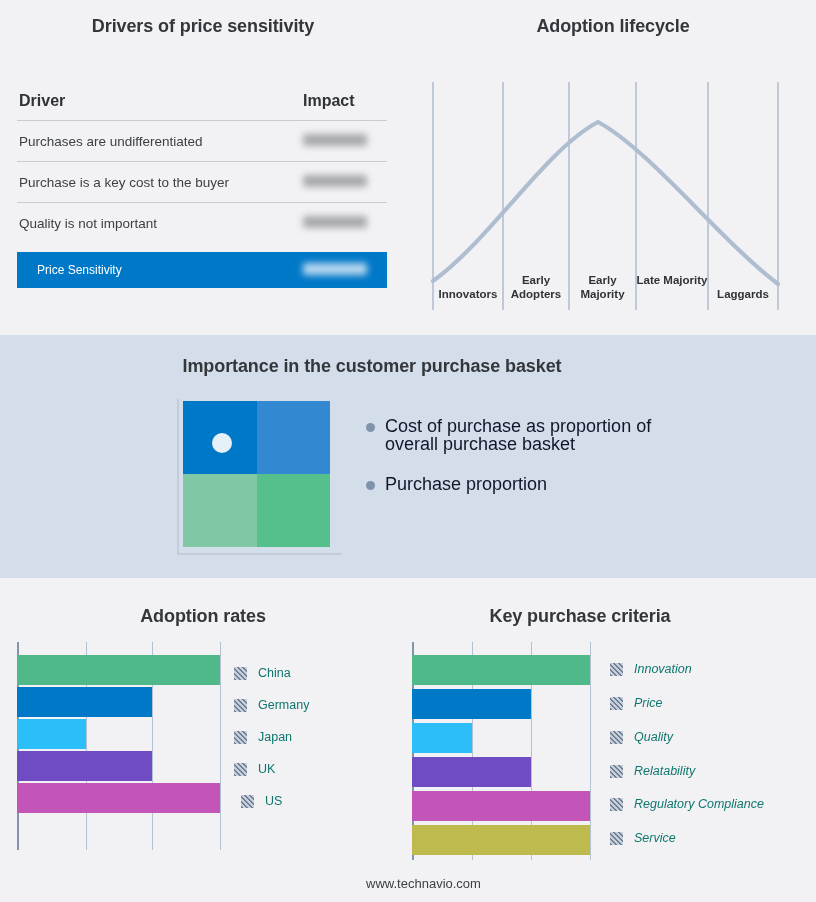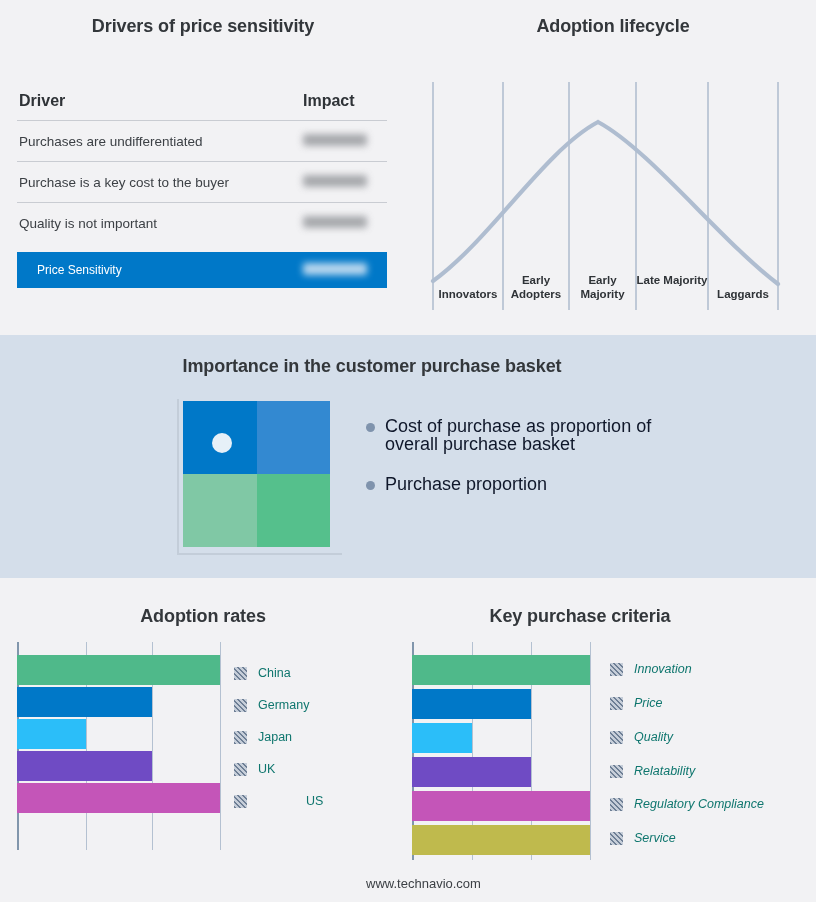--- a/index.html
+++ b/index.html
@@ -206,21 +206,21 @@
         <span class="bl-tx">Germany</span>
       </div>
       <div class="bl-item" style="left:0; top:90px;">
         <span class="bl-sw"></span>
         <span class="bl-tx">Japan</span>
       </div>
       <div class="bl-item" style="left:0; top:122px;">
         <span class="bl-sw"></span>
         <span class="bl-tx">UK</span>
       </div>
-      <div class="bl-item" style="left:0; top:154px;gap:48px;">
+      <div class="bl-item" style="left:7px; top:154px;">
         <span class="bl-sw"></span>
         <span class="bl-tx">US</span>
       </div>
     </div>
   </div>
 
   <div class="panel-title" style="left:410px; top:606px; width:340px;">Key purchase criteria</div>
 
   <div class="barchart" id="chart-right" style="left:410px; top:640px; width:406px; height:240px;font-style:italic;">
     <div class="plot" style="left:2px; top:2px; width:180px; height:218px;">

